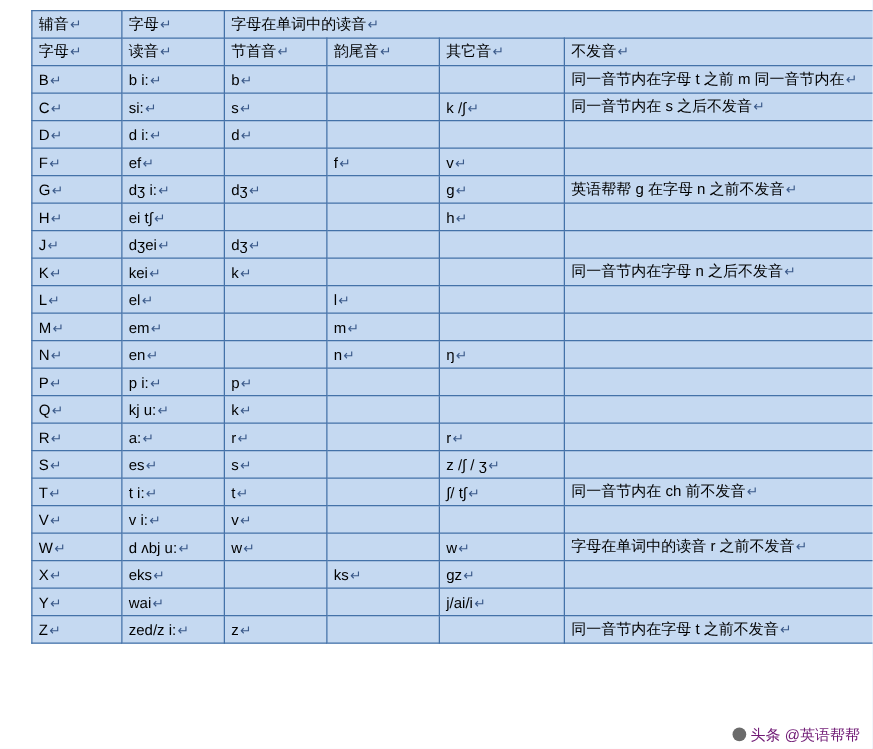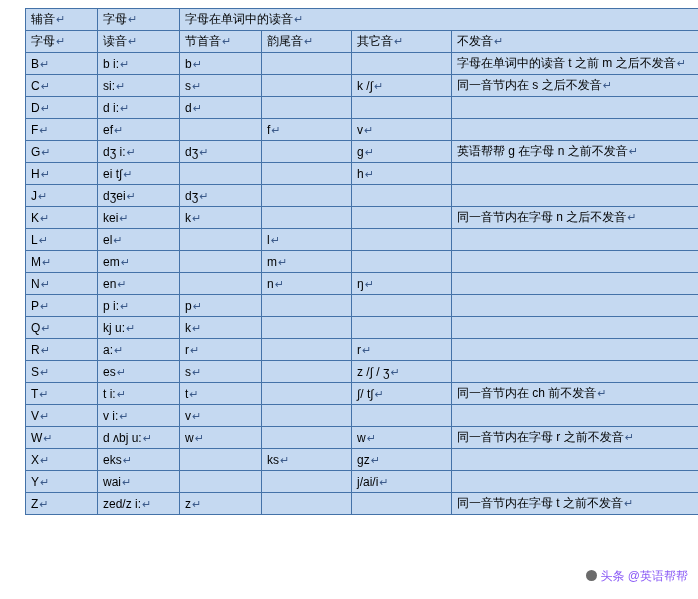--- a/index.html
+++ b/index.html
@@ -62,23 +62,23 @@
     text-decoration-color: #d03030;
     text-decoration-style: solid;
   }
   .underline-wavy {
     text-decoration-color: #d03030;
     text-decoration-style: wavy;
   }
   .watermark {
     position: absolute;
     right: 10px;
-    bottom: 14px;
+    bottom: 2px;
     font-size: 12px;
-    color: #8b5cf6;
+    color: #701a75;
     font-family: "Liberation Sans", sans-serif;
     white-space: nowrap;
   }
   .wm-icon {
     display: inline-block;
     width: 11px;
     height: 11px;
     border-radius: 50%;
     background: #6b6b6b;
     position: relative;
@@ -114,21 +114,21 @@
         <td class="hdr"><span>不发音</span><span class="pm">↵</span></td>
       </tr>
     </tbody>
     <tbody id="rows-body">
         <tr>
           <td><span>B</span><span class="pm">↵</span></td>
           <td><span>b i:</span><span class="pm">↵</span></td>
           <td><span>b</span><span class="pm">↵</span></td>
           <td></td>
           <td></td>
-          <td><span>字母在单词中的读音 t 之前 m 之后不发音</span><span class="pm">↵</span></td>
+          <td><span>同一音节内在字母 t 之前 m 同一音节内在</span><span class="pm">↵</span></td>
         </tr>
         <tr>
           <td><span>C</span><span class="pm">↵</span></td>
           <td><span>si:</span><span class="pm">↵</span></td>
           <td><span>s</span><span class="pm">↵</span></td>
           <td></td>
           <td><span>k /∫</span><span class="pm">↵</span></td>
           <td><span>同一音节内在 s 之后不发音</span><span class="pm">↵</span></td>
         </tr>
         <tr>
@@ -250,21 +250,21 @@
           <td></td>
           <td></td>
           <td></td>
         </tr>
         <tr>
           <td><span>W</span><span class="pm">↵</span></td>
           <td><span class="underline-red">d ʌbj u:</span><span class="pm">↵</span></td>
           <td><span>w</span><span class="pm">↵</span></td>
           <td></td>
           <td><span>w</span><span class="pm">↵</span></td>
-          <td><span>同一音节内在字母 r 之前不发音</span><span class="pm">↵</span></td>
+          <td><span>字母在单词中的读音 r 之前不发音</span><span class="pm">↵</span></td>
         </tr>
         <tr>
           <td><span>X</span><span class="pm">↵</span></td>
           <td><span class="underline-red">eks</span><span class="pm">↵</span></td>
           <td></td>
           <td><span>ks</span><span class="pm">↵</span></td>
           <td><span>gz</span><span class="pm">↵</span></td>
           <td></td>
         </tr>
         <tr>

